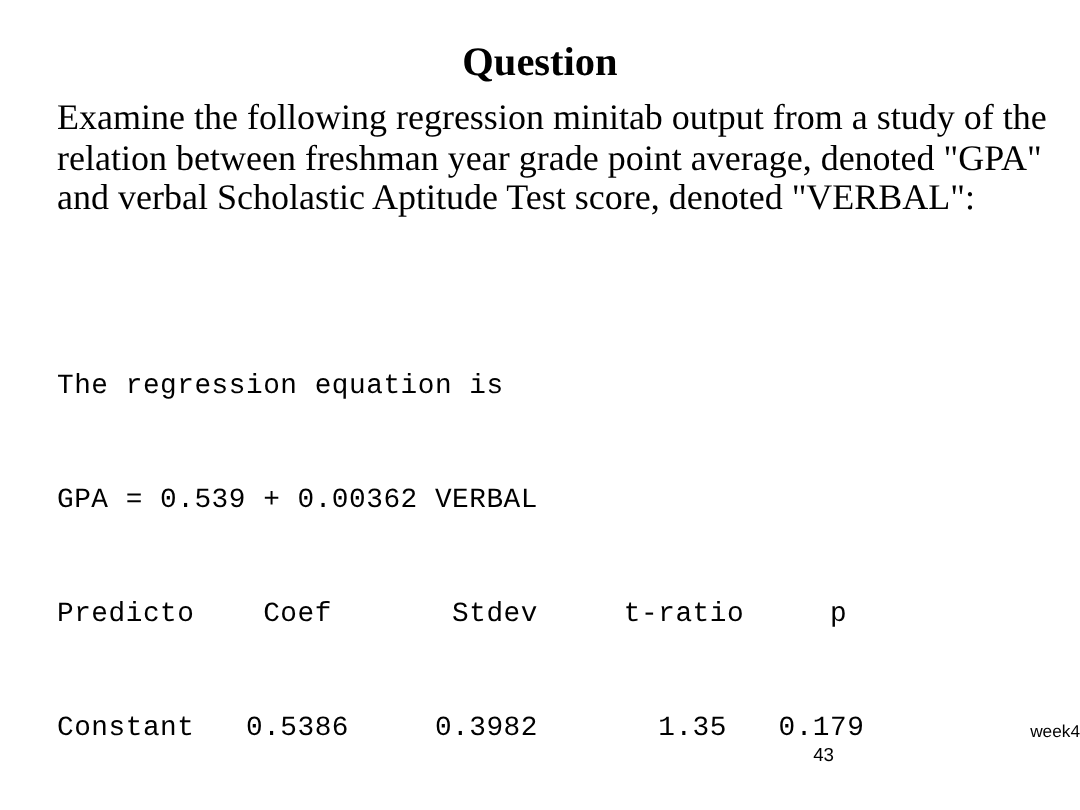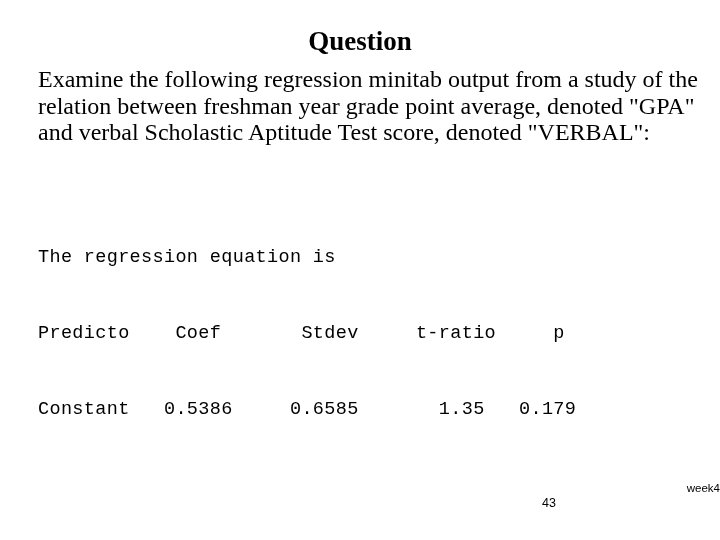--- a/index.html
+++ b/index.html
@@ -97,22 +97,23 @@
 <div class="slide">
 
   <div class="slide-title">Question</div>
 
   <div class="body-text">
     <p>Examine the following regression minitab output from a study of the relation between freshman year grade point average, denoted "GPA" and verbal Scholastic Aptitude Test score, denoted "VERBAL":</p>
   </div>
 
   <div class="mono-output">
     <span class="line">The regression equation is</span>
+    <span class="line">GPA = 0.539 + 0.00362 VERBAL</span>
     <span class="line">Predicto    Coef       Stdev     t-ratio     p</span>
-    <span class="line">Constant   0.5386     0.6585       1.35   0.179</span>
+    <span class="line">Constant   0.5386     0.3982       1.35   0.179</span>
     
     
     
     
     
     
     
   </div>
 
   <div class="footer-center">week4</div>

